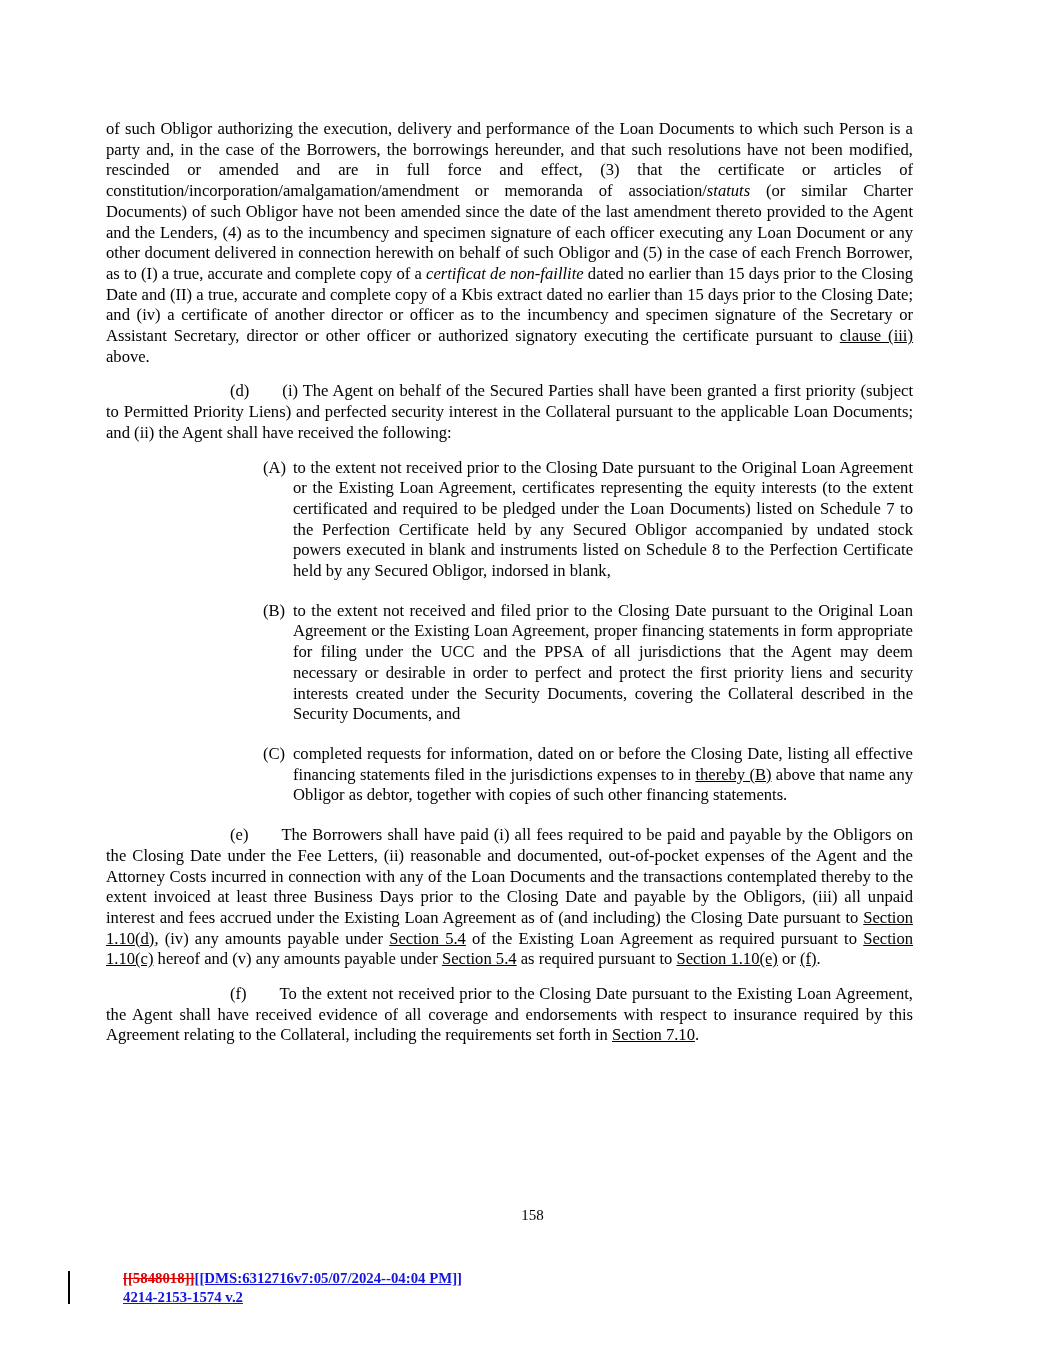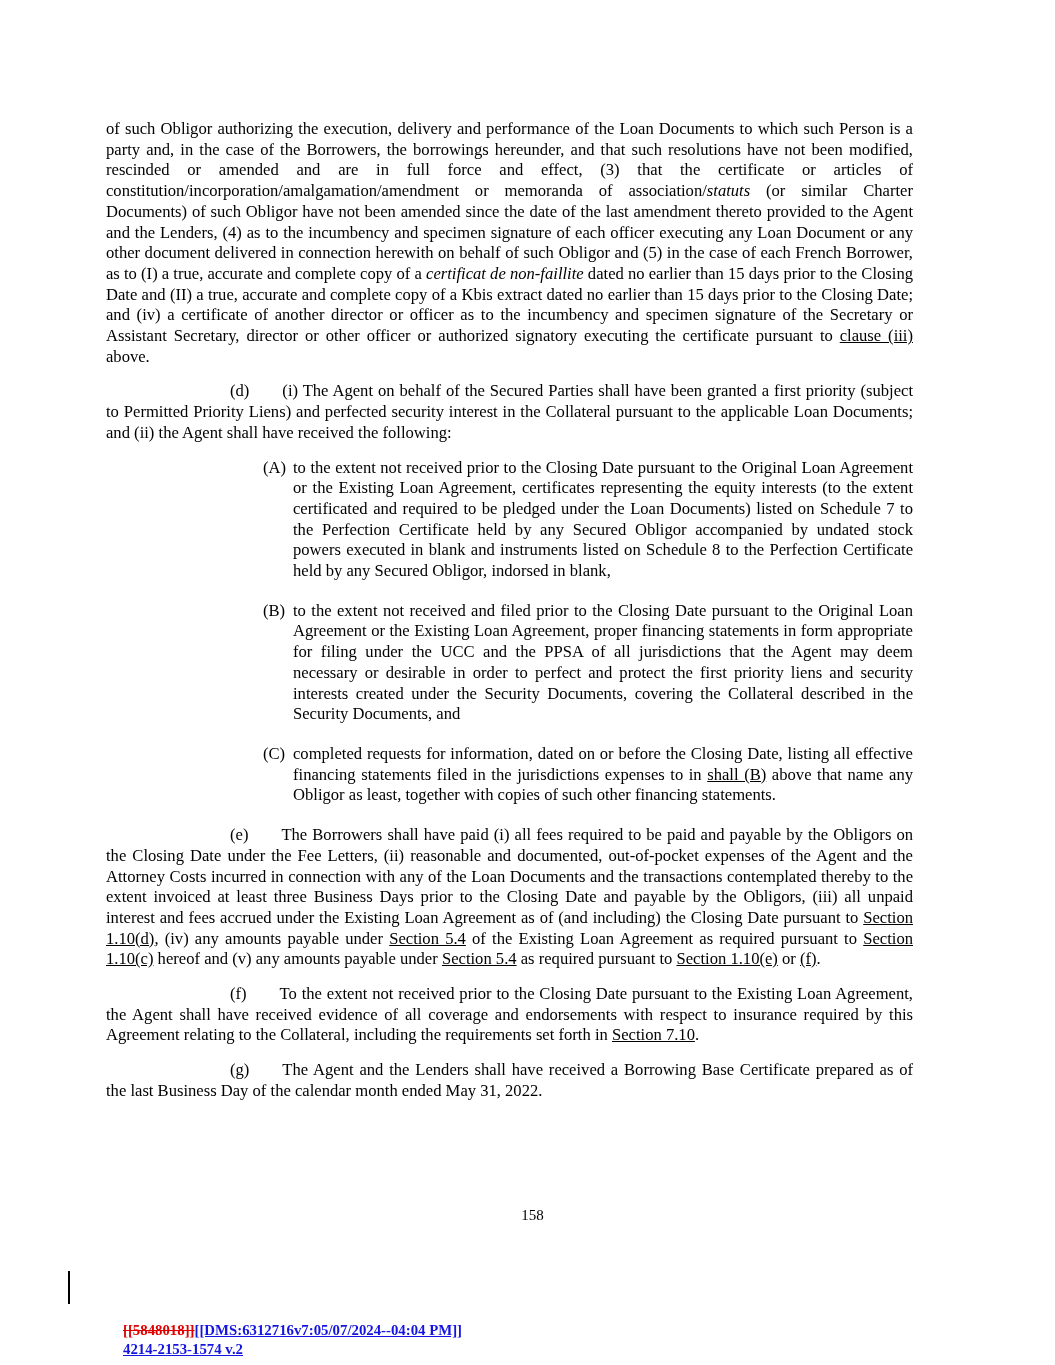--- a/index.html
+++ b/index.html
@@ -53,21 +53,21 @@
     top: 1205px;
     left: 5px;
     width: 1055px;
     text-align: center;
     font-size: 15px;
     line-height: 20.7px;
   }
   .footer {
     position: absolute;
     left: 123px;
-    top: 1321px;
+    top: 1269px;
     width: 807px;
     font-size: 14.8px;
     line-height: 18.6px;
     font-weight: bold;
   }
   .footer .del {
     color: var(--del-red, #e00000);
     text-decoration: line-through;
   }
   .footer .ins {
@@ -86,24 +86,23 @@
 </head>
 <body>
 
 <div class="page">
 
   <div class="content">
       <p class="body"><span>of such Obligor authorizing the execution, delivery and performance of the Loan Documents to which such Person is a party and, in the case of the Borrowers, the borrowings hereunder, and that such resolutions have not been modified, rescinded or amended and are in full force and effect, (3) that the certificate or articles of constitution/incorporation/amalgamation/amendment or memoranda of association/</span><span class="i">statuts</span><span> (or similar Charter Documents) of such Obligor have not been amended since the date of the last amendment thereto provided to the Agent and the Lenders, (4) as to the incumbency and specimen signature of each officer executing any Loan Document or any other document delivered in connection herewith on behalf of such Obligor and (5) in the case of each French Borrower, as to (I) a true, accurate and complete copy of a </span><span class="i">certificat de non-faillite</span><span> dated no earlier than 15 days prior to the Closing Date and (II) a true, accurate and complete copy of a Kbis extract dated no earlier than 15 days prior to the Closing Date; and (iv) a certificate of another director or officer as to the incumbency and specimen signature of the Secretary or Assistant Secretary, director or other officer or authorized signatory executing the certificate pursuant to </span><span class="u">clause (iii)</span><span> above.</span></p>
       <p class="outline"><span class="para-label">(d)</span><span class="tab"></span><span>(i) The Agent on behalf of the Secured Parties shall have been granted a first priority (subject to Permitted Priority Liens) and perfected security interest in the Collateral pursuant to the applicable Loan Documents; and (ii) the Agent shall have received the following:</span></p>
       <p class="list"><span class="para-label">(A)</span><span>to the extent not received prior to the Closing Date pursuant to the Original Loan Agreement or the Existing Loan Agreement, certificates representing the equity interests (to the extent certificated and required to be pledged under the Loan Documents) listed on Schedule 7 to the Perfection Certificate held by any Secured Obligor accompanied by undated stock powers executed in blank and instruments listed on Schedule 8 to the Perfection Certificate held by any Secured Obligor, indorsed in blank,</span></p>
       <p class="list"><span class="para-label">(B)</span><span>to the extent not received and filed prior to the Closing Date pursuant to the Original Loan Agreement or the Existing Loan Agreement, proper financing statements in form appropriate for filing under the UCC and the PPSA of all jurisdictions that the Agent may deem necessary or desirable in order to perfect and protect the first priority liens and security interests created under the Security Documents, covering the Collateral described in the Security Documents, and</span></p>
-      <p class="list"><span class="para-label">(C)</span><span>completed requests for information, dated on or before the Closing Date, listing all effective financing statements filed in the jurisdictions expenses to in </span><span class="u">shall (B)</span><span> above that name any Obligor as least, together with copies of such other financing statements.</span></p>
+      <p class="list"><span class="para-label">(C)</span><span>completed requests for information, dated on or before the Closing Date, listing all effective financing statements filed in the jurisdictions expenses to in </span><span class="u">thereby (B)</span><span> above that name any Obligor as debtor, together with copies of such other financing statements.</span></p>
       <p class="outline"><span class="para-label">(e)</span><span class="tab"></span><span>The Borrowers shall have paid (i) all fees required to be paid and payable by the Obligors on the Closing Date under the Fee Letters, (ii) reasonable and documented, out-of-pocket expenses of the Agent and the Attorney Costs incurred in connection with any of the Loan Documents and the transactions contemplated thereby to the extent invoiced at least three Business Days prior to the Closing Date and payable by the Obligors, (iii) all unpaid interest and fees accrued under the Existing Loan Agreement as of (and including) the Closing Date pursuant to </span><span class="u">Section 1.10(d)</span><span>, (iv) any amounts payable under </span><span class="u">Section 5.4</span><span> of the Existing Loan Agreement as required pursuant to </span><span class="u">Section 1.10(c)</span><span> hereof and (v) any amounts payable under </span><span class="u">Section 5.4</span><span> as required pursuant to </span><span class="u">Section 1.10(e)</span><span> or </span><span class="u">(f)</span><span>.</span></p>
       <p class="outline"><span class="para-label">(f)</span><span class="tab"></span><span>To the extent not received prior to the Closing Date pursuant to the Existing Loan Agreement, the Agent shall have received evidence of all coverage and endorsements with respect to insurance required by this Agreement relating to the Collateral, including the requirements set forth in </span><span class="u">Section 7.10</span><span>.</span></p>
-      <p class="outline"><span class="para-label">(g)</span><span class="tab"></span><span>The Agent and the Lenders shall have received a Borrowing Base Certificate prepared as of the last Business Day of the calendar month ended May 31, 2022.</span></p>
     </div>
 
   <div class="page-number">158</div>
 
   <div class="change-bar"></div>
 
   <div class="footer">
     <div><span class="del">[[5848018]]</span><span class="ins">[[DMS:6312716v7:05/07/2024--04:04 PM]]</span></div>
     <div><span class="ins">4214-2153-1574 v.2</span></div>
   </div>

